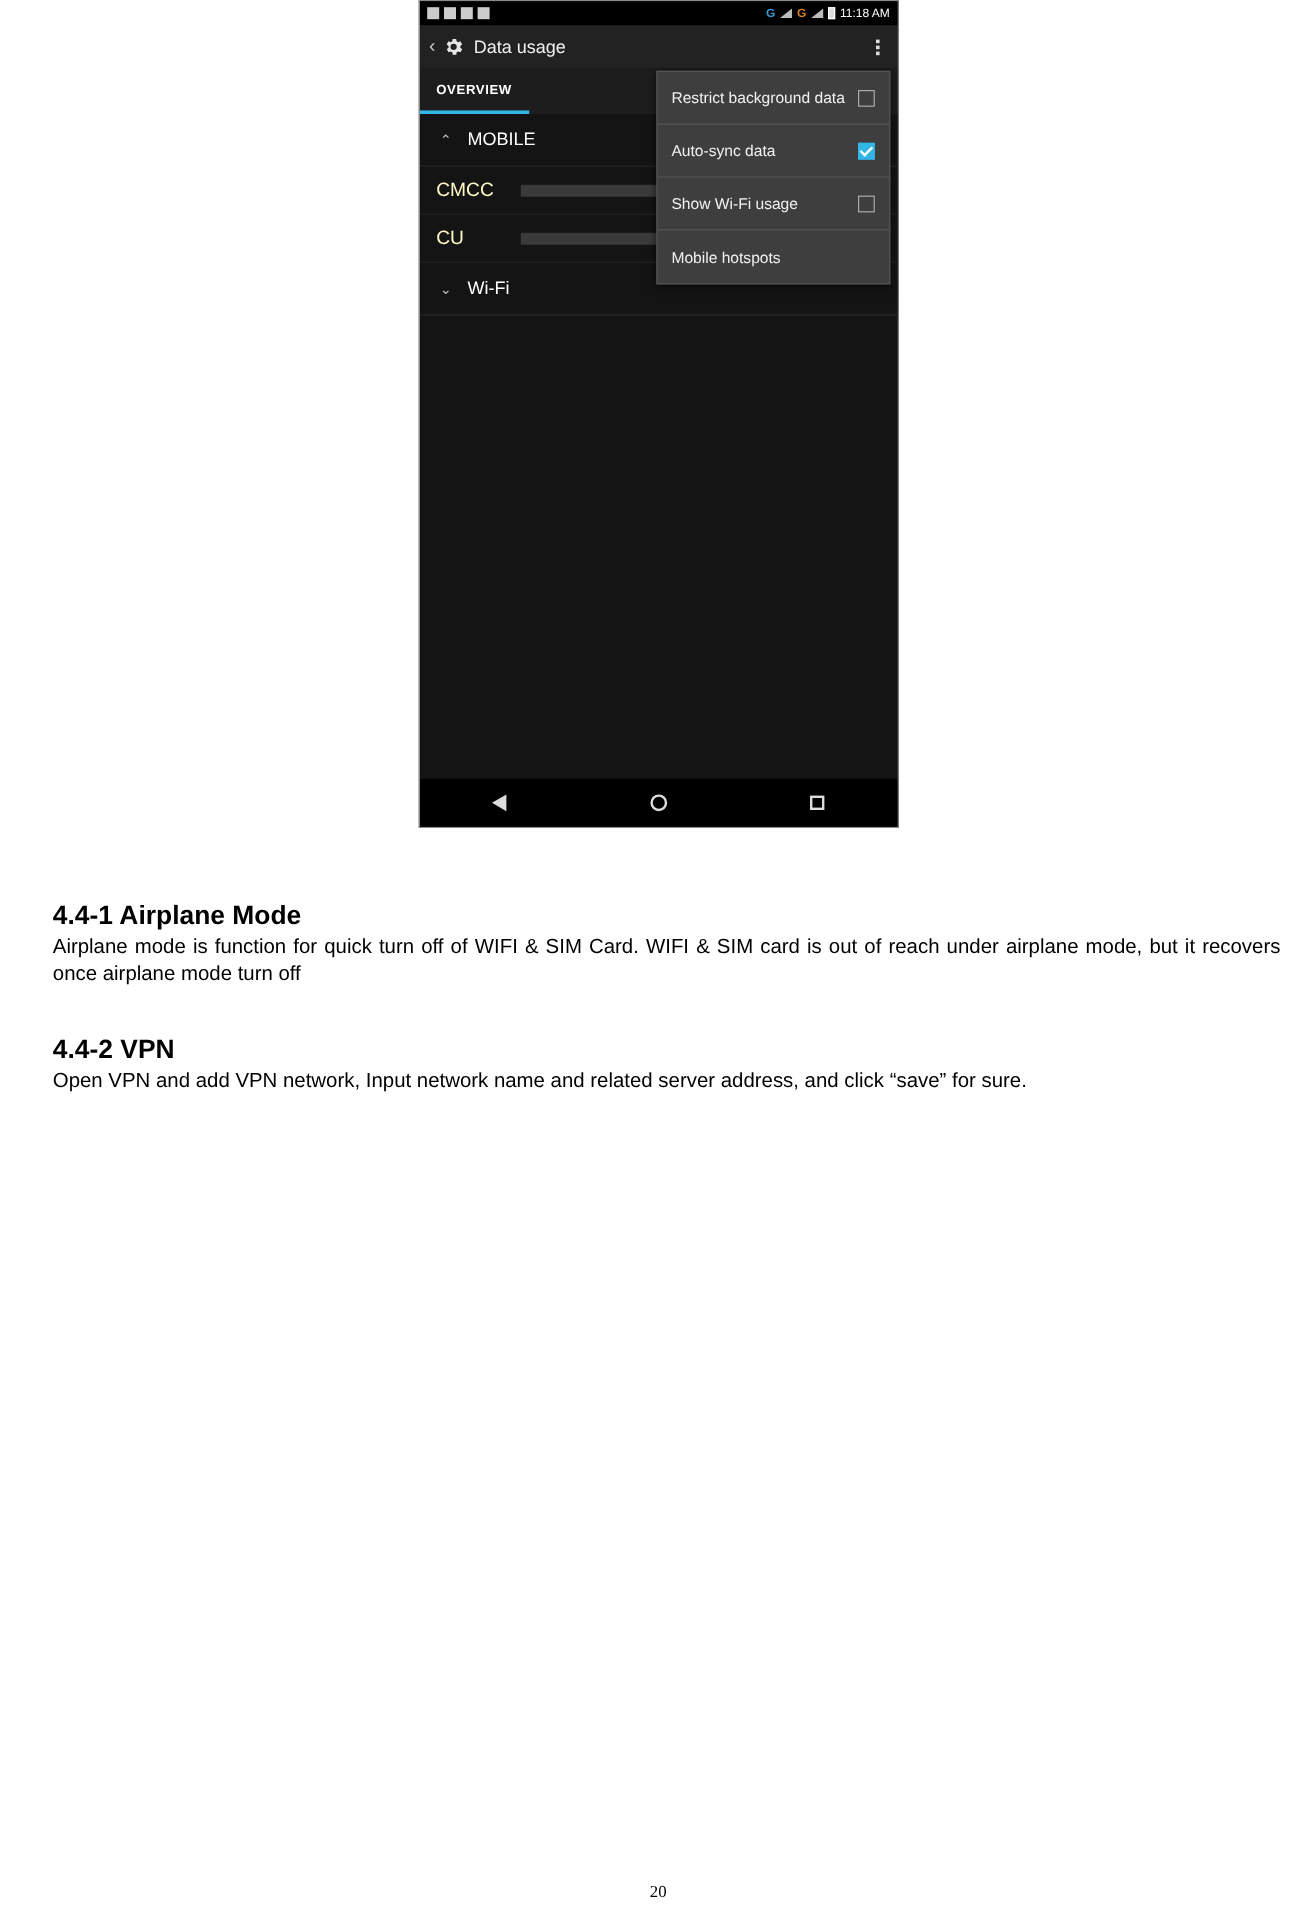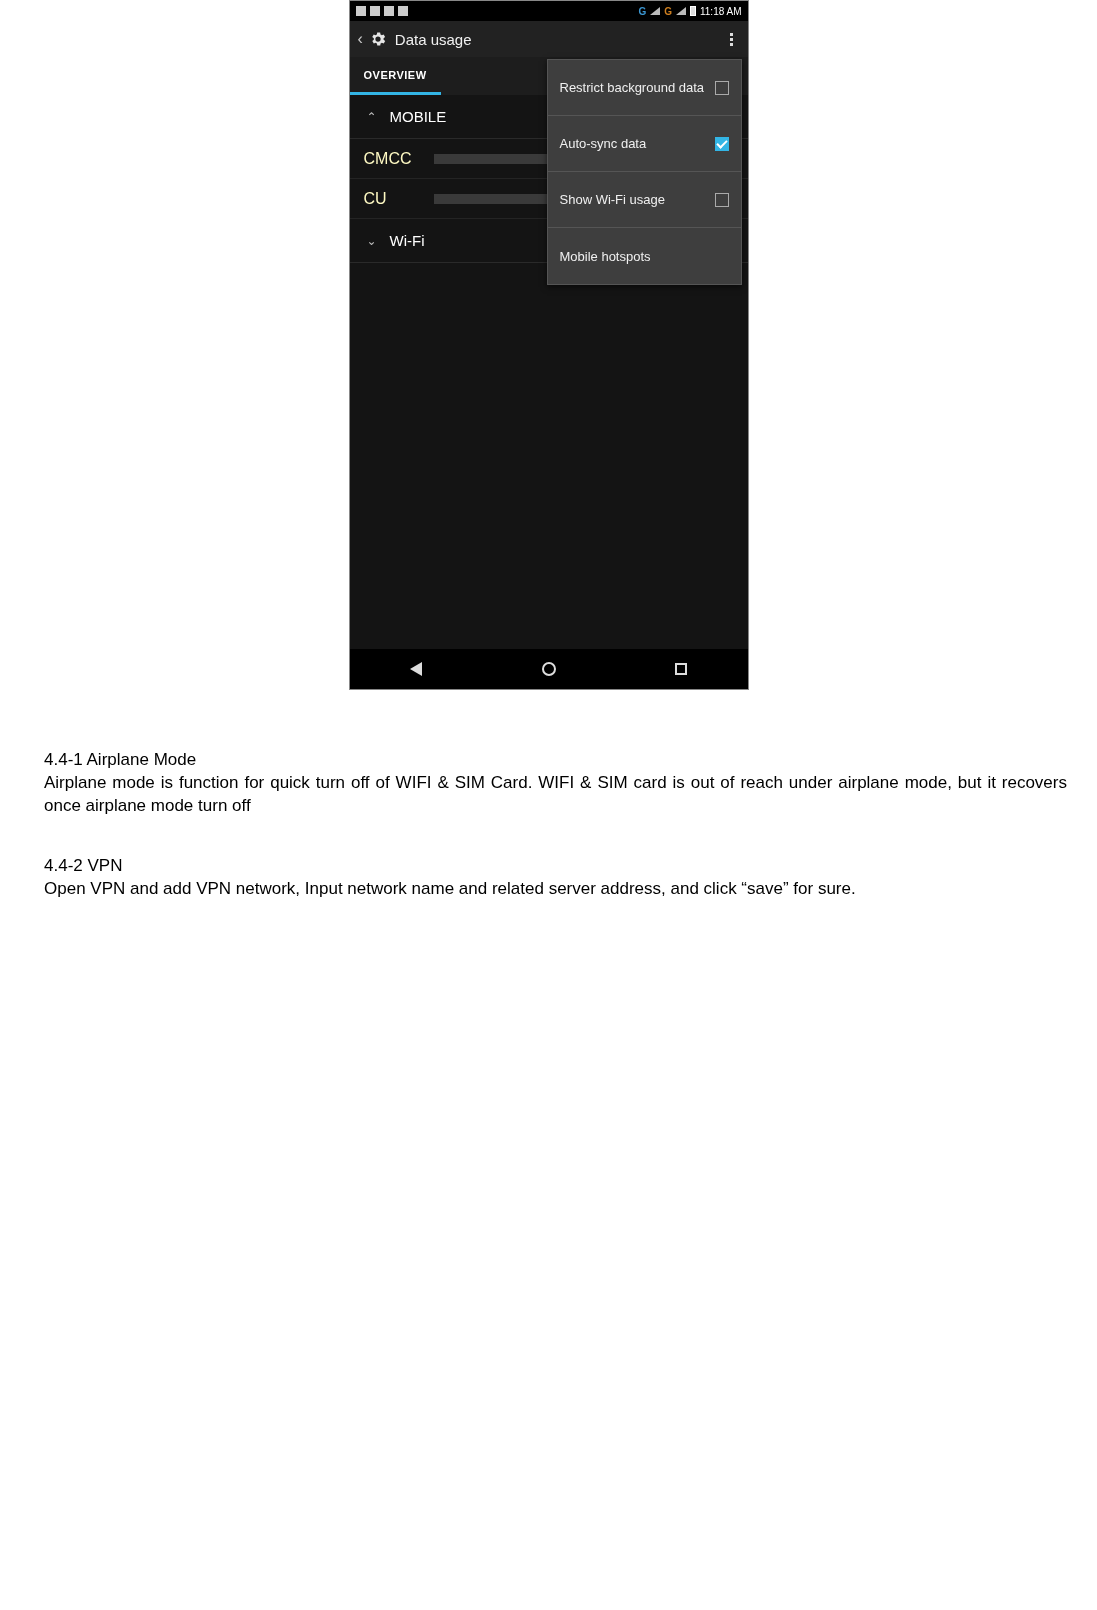--- a/index.html
+++ b/index.html
@@ -35,40 +35,40 @@
   .section-row { display: flex; align-items: center; height: 44px; padding: 0 14px; color: #fff; font-size: 15px; border-bottom: 1px solid #2a2a2a; background: #141414; }
   .section-row .chev { width: 16px; text-align: center; color: #bbb; font-size: 12px; margin-right: 10px; }
   .section-row .lbl { flex: 1; }
 
   .data-row { height: 40px; display: flex; align-items: center; padding: 0 14px; background: #141414; border-bottom: 1px solid #242424; }
   .data-row .name { width: 70px; color: #fef9c3; font-size: 16px; }
   .data-row .bar { flex: 1; height: 10px; background: #3a3a3a; position: relative; }
   .data-row .val { color: #9a9a9a; font-size: 11px; padding-left: 8px; }
 
   .menu-popup { position: absolute; top: 58px; right: 6px; width: 195px; background: #3e3e3e; border: 1px solid #555; box-shadow: 0 2px 6px rgba(0,0,0,.6); z-index: 10; }
-  .menu-item { height: 56px; display: flex; align-items: center; padding: 0 12px; color: #f0f0f0; font-size: 13px; border-bottom: 1px solid #555; }
+  .menu-item { height: 44px; display: flex; align-items: center; padding: 0 12px; color: #f0f0f0; font-size: 13px; border-bottom: 1px solid #555; }
   .menu-item:last-child { border-bottom: none; }
   .menu-item .mi-lbl { flex: 1; }
   .menu-item .cb { width: 14px; height: 14px; border: 1px solid #aaa; }
   .menu-item .cb.on { background: #33b5e5; border-color: #33b5e5; position: relative; }
   .menu-item .cb.on::after { content: ""; position: absolute; left: 3px; top: 0px; width: 4px; height: 8px; border: solid #fff; border-width: 0 2px 2px 0; transform: rotate(45deg); }
 
   .phone-body { position: absolute; top: 94px; left: 0; right: 0; bottom: 40px; overflow: hidden; background: #141414; }
 
   .navbar { position: absolute; left: 0; right: 0; bottom: 0; height: 40px; background: #000; display: flex; }
   .navbar .nbtn { flex: 1; display: flex; align-items: center; justify-content: center; color: #ddd; font-size: 18px; }
   .navbar .tri { width: 0; height: 0; border-top: 7px solid transparent; border-bottom: 7px solid transparent; border-right: 12px solid #ddd; }
   .navbar .circ { width: 14px; height: 14px; border: 2px solid #ddd; border-radius: 50%; }
   .navbar .sq { width: 12px; height: 12px; border: 2px solid #ddd; }
 
   .caption { text-align: center; font-family: "Times New Roman", serif; font-size: 18px; margin-top: 6px; }
 
   .doc-text { margin-top: 60px; padding: 0 0 0 0; }
   .h-main { font-size: 19px; font-weight: bold; margin-bottom: 14px; }
-  .subh { font-size: 17px; font-weight: normal; margin: 10px 0 2px 14px; }
+  .subh { font-size: 22px; font-weight: bold; margin: 10px 0 2px 14px; }
   .para { font-size: 17px; line-height: 1.35; text-align: justify; margin: 0 0 10px 14px; }
   .para.last { margin-bottom: 0; }
 
   .pgno { position: absolute; bottom: 24px; left: 0; right: 0; text-align: center; font-family: "Times New Roman", serif; font-size: 14px; }
 </style>
 </head>
 <body>
 
 <div class="page">
 
@@ -169,13 +169,14 @@
 
     <div class="subh">4.4-1 Airplane Mode</div>
     <div class="para">Airplane mode is function for quick turn off of WIFI &amp; SIM Card. WIFI &amp; SIM card is out of reach under airplane mode, but it recovers once airplane mode turn off</div>
 
     <div style="height:18px"></div>
 
     <div class="subh">4.4-2 VPN</div>
     <div class="para last">Open VPN and add VPN network, Input network name and related server address, and click “save” for sure.</div>
   </div>
 
+  <div class="pgno">20</div>
 </div>
 
 </body></html>

